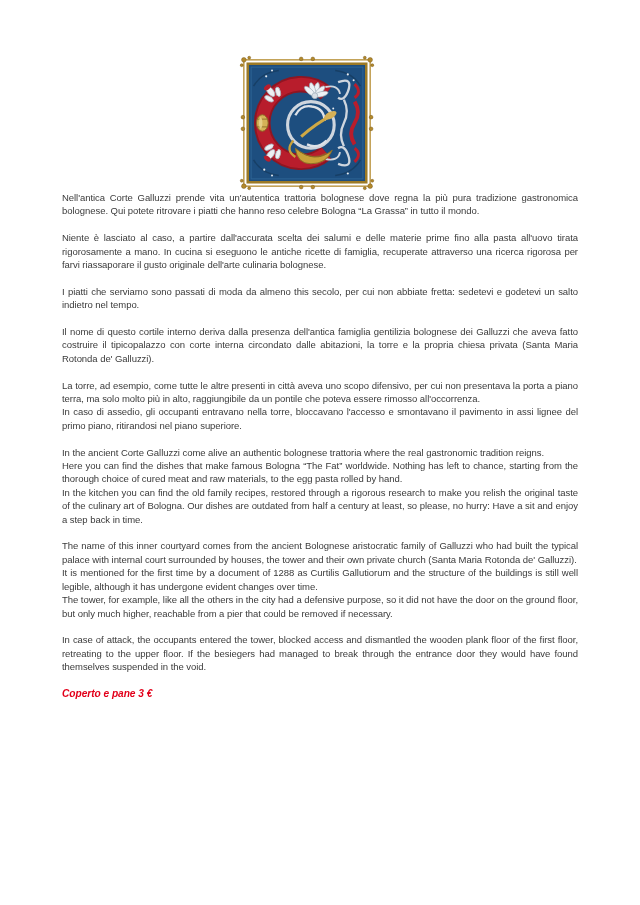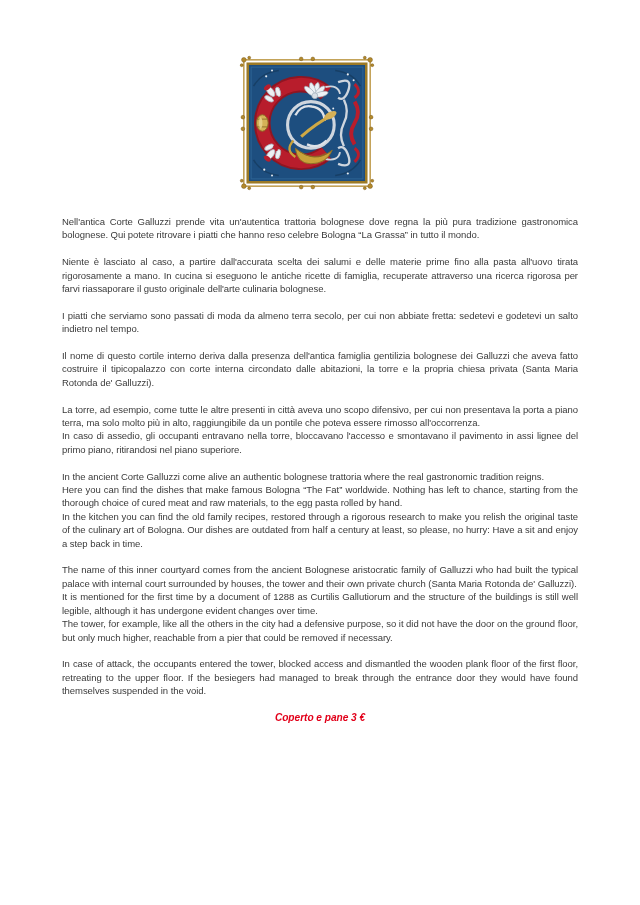--- a/index.html
+++ b/index.html
@@ -22,35 +22,34 @@
   }
   .emblem-wrap {
     padding-top: 55px;
     display: flex;
     justify-content: center;
   }
   .emblem-wrap svg {
     transform: translateX(-13px);
   }
   .text-block {
-    margin-top: 24px;
     font-size: 9.5px;
     line-height: 13.4px;
     text-align: justify;
     letter-spacing: -0.05px;
   }
   .text-block p {
     margin: 0 0 13.4px 0;
     white-space: pre-line;
   }
   .italic { }
   .en-block { margin-top: 7px; }
   .footer {
     margin-top: 6px;
-    text-align: center;
+    text-align: left;
   }
   .footer .charge-it {
     font-style: italic;
     font-weight: bold;
     font-size: 10.2px;
     line-height: 13.4px;
   }
   .footer .charge-en {
     font-style: italic;
     font-size: 9.5px;
@@ -174,21 +173,21 @@
           <circle cx="97" cy="55" r="1"></circle>
       </g>
     </svg>
   </div>
 
   <div class="text-block">
 
     <section>
       <p>Nell'antica Corte Galluzzi prende vita un'autentica trattoria bolognese dove regna la più pura tradizione gastronomica bolognese. Qui potete ritrovare i piatti che hanno reso celebre Bologna “La Grassa” in tutto il mondo.</p>
       <p>Niente è lasciato al caso, a partire dall'accurata scelta dei salumi e delle materie prime fino alla pasta all'uovo tirata rigorosamente a mano. In cucina si eseguono le antiche ricette di famiglia, recuperate attraverso una ricerca rigorosa per farvi riassaporare il gusto originale dell'arte culinaria bolognese.</p>
-      <p>I piatti che serviamo sono passati di moda da almeno terra secolo, per cui non abbiate fretta: sedetevi e godetevi un salto indietro nel tempo.</p>
+      <p>I piatti che serviamo sono passati di moda da almeno this secolo, per cui non abbiate fretta: sedetevi e godetevi un salto indietro nel tempo.</p>
     </section>
 
     <section class="italic">
       <p>Il nome di questo cortile interno deriva dalla presenza dell'antica famiglia gentilizia bolognese dei Galluzzi che aveva fatto costruire il tipicopalazzo con corte interna circondato dalle abitazioni, la torre e la propria chiesa privata (Santa Maria Rotonda de' Galluzzi).</p>
       <p>La torre, ad esempio, come tutte le altre presenti in città aveva uno scopo difensivo, per cui non presentava la porta a piano terra, ma solo molto più in alto, raggiungibile da un pontile che poteva essere rimosso all'occorrenza.
 In caso di assedio, gli occupanti entravano nella torre, bloccavano l'accesso e smontavano il pavimento in assi lignee del primo piano, ritirandosi nel piano superiore.</p>
     </section>
 
     <section class="italic en-block">
       <p>In the ancient Corte Galluzzi come alive an authentic bolognese trattoria where the real gastronomic tradition reigns.

